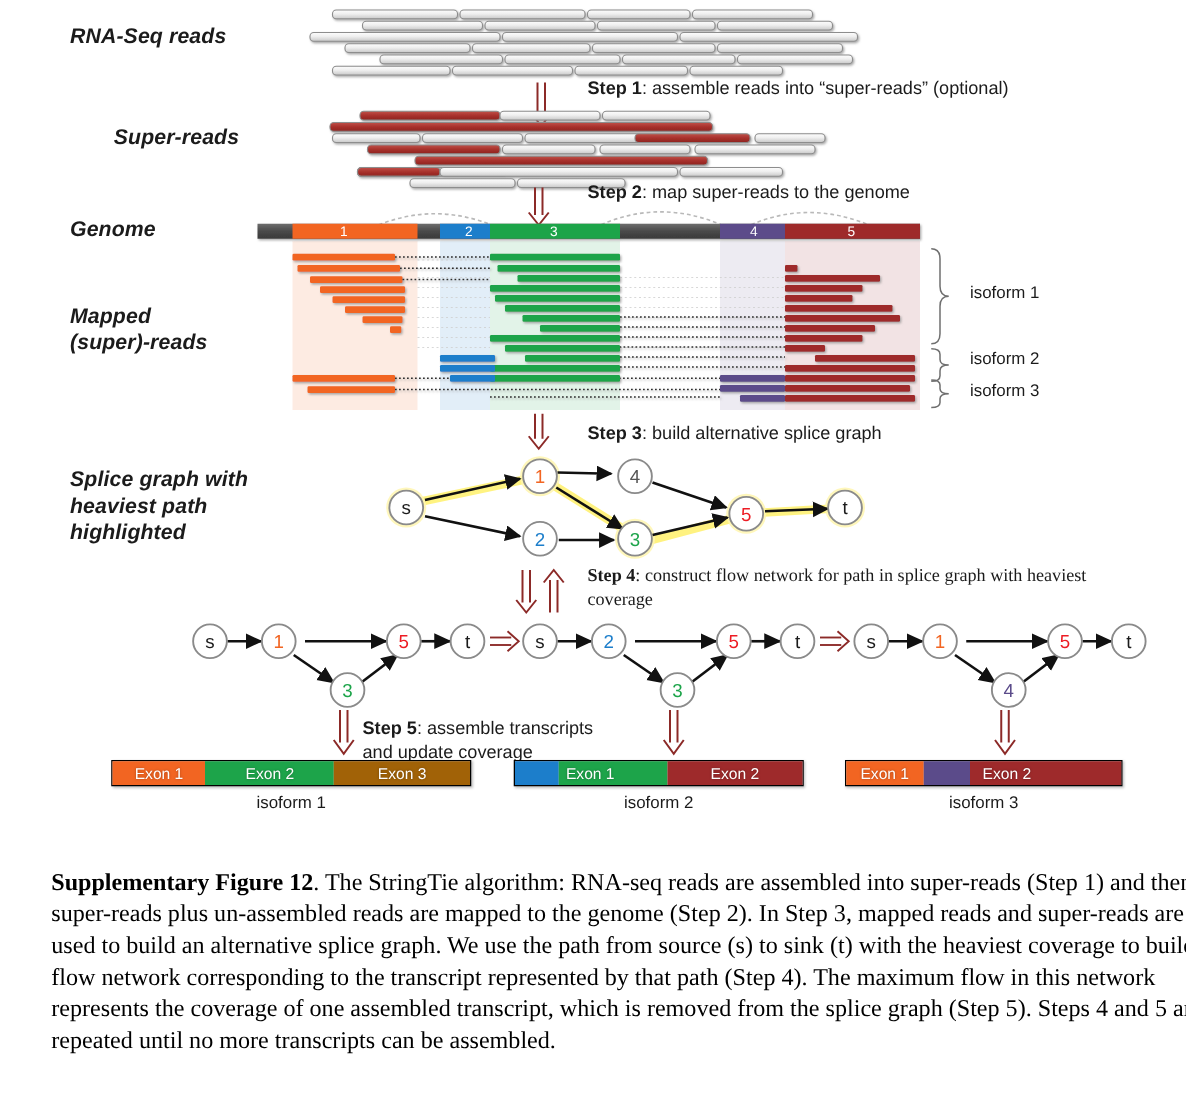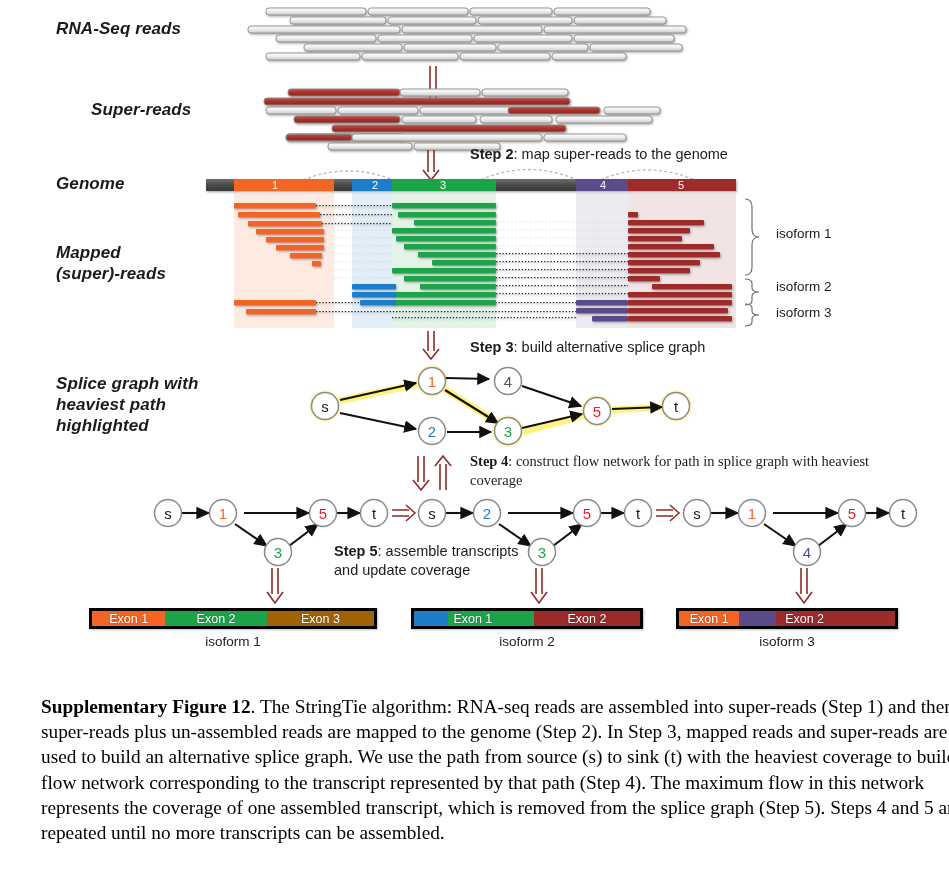--- a/index.html
+++ b/index.html
@@ -53,21 +53,21 @@
     text-align:left;
     margin-left:33px;
   }
   #caption b { font-weight:700; }
 
   
   .exonwrap { position:absolute; }
   .exonbar {
     position:relative;
     height:21px;
-    border:3px solid #000000;
+    border:1px solid #000000;
     background:#d9d9d9;
     display:flex;
     box-shadow: 1px 1px 2px rgba(0,0,0,.25);
   }
   .exonseg {
     height:100%;
     position:relative;
     display:flex; align-items:center; justify-content:center;
   }
   .exonseg span {
@@ -474,30 +474,33 @@
 
   <div class="rowlabel" style="left:56px; top:18px;">RNA-Seq reads</div>
   <div class="rowlabel" style="left:69px; top:99px;margin-left:22px;">Super-reads</div>
   <div class="rowlabel" style="left:56px; top:173px;">Genome</div>
   <div class="rowlabel" style="left:56px; top:242px;">Mapped
 (super)-reads</div>
   <div class="rowlabel" style="left:56px; top:373px;">Splice graph with
 heaviest path
 highlighted</div>
 
+  <div class="steptext" style="left:470px; top:62px; width:470px;">
+    <b>Step 1</b><span>: assemble reads into “super-reads” (optional)</span>
+  </div>
   <div class="steptext" style="left:470px; top:145px; width:430px;">
     <b>Step 2</b><span>: map super-reads to the genome</span>
   </div>
   <div class="steptext" style="left:470px; top:338px; width:430px;">
     <b>Step 3</b><span>: build alternative splice graph</span>
   </div>
   <div class="steptext" style="left:470px; top:452px; width:400px;font-family:Liberation Serif, serif;">
     <b>Step 4</b><span>: construct flow network for path in splice graph with heaviest coverage</span>
   </div>
-  <div class="steptext" style="left:290px; top:542px; width:185px;margin-left:44px;">
+  <div class="steptext" style="left:290px; top:574px; width:185px;">
     <b>Step 5</b><span>:  assemble transcripts and update coverage</span>
   </div>
 
   <div class="isolabel" style="left:776px; top:226px;">isoform 1</div>
   <div class="isolabel" style="left:776px; top:279px;">isoform 2</div>
   <div class="isolabel" style="left:776px; top:305px;">isoform 3</div>
 
   <div class="exonwrap" style="left:89px; top:608px; width:288px;">
     <div class="exonbar">
       <div class="exonseg" style="flex:26; background:#F26522;">

